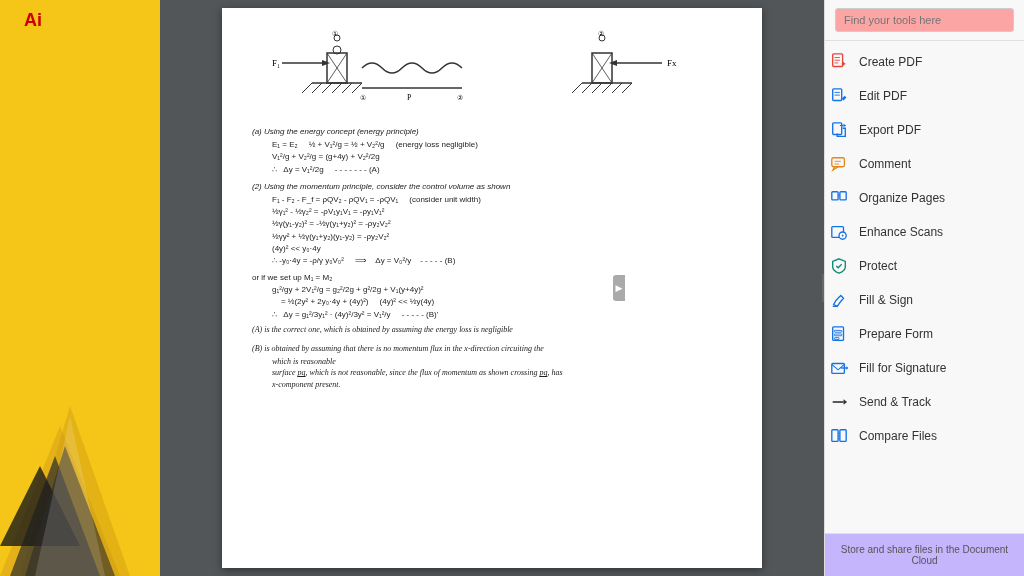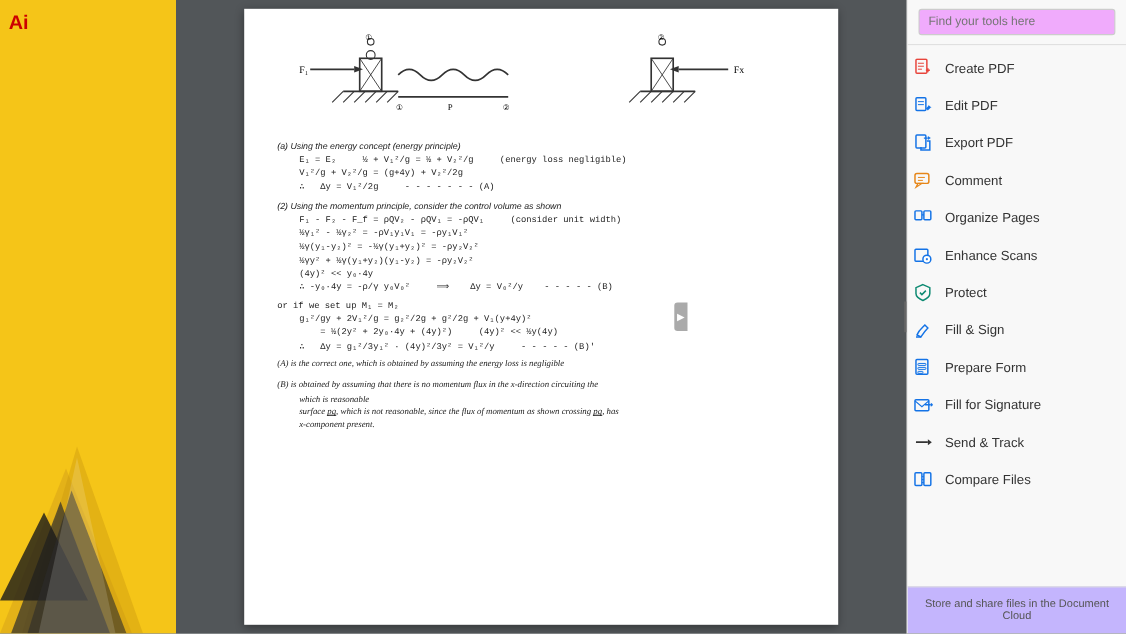--- a/index.html
+++ b/index.html
@@ -95,21 +95,21 @@
     #search-bar {
       padding: 8px 10px;
       border-bottom: 1px solid #e0e0e0;
     }
     #search-bar input {
       width: 100%;
       padding: 5px 8px;
       border: 1px solid #ccc;
       border-radius: 3px;
       font-size: 11px;
-      background: #f0abfc;
+      background: #fca5a5;
       color: #555;
     }
 
     #tools-list {
       flex: 1;
       overflow-y: auto;
       padding: 4px 0;
     }
 
     .tool-item {
@@ -156,21 +156,21 @@
       cursor: pointer;
       color: #fff;
       font-size: 9px;
       z-index: 10;
     }
 
     .math-section {
       margin: 6px 0 4px 0;
     }
     .math-line {
-      font-family: Liberation Mono, monospace;
+      font-family: Liberation Sans, sans-serif;
       font-size: 8px;
       margin: 1px 0 1px 20px;
     }
     .section-label {
       font-size: 8px;
       font-style: italic;
       margin: 4px 0 2px 0;
     }
   </style>
 </head>
@@ -182,21 +182,21 @@
     <polygon points="0,250 60,100 120,250" fill="#d4a017" opacity="0.5"></polygon>
     <polygon points="20,250 70,80 130,250" fill="#c8960e" opacity="0.4"></polygon>
 
     <polygon points="10,250 55,130 100,250" fill="#2c2c2c" opacity="0.7"></polygon>
     <polygon points="0,220 40,140 80,220" fill="#1a1a1a" opacity="0.8"></polygon>
     <polygon points="25,250 65,120 115,250" fill="#2c2c2c" opacity="0.6"></polygon>
 
     <polygon points="35,250 70,90 105,250" fill="#fff" opacity="0.15"></polygon>
   </svg>
 
-  <div style="position:absolute; top:10px; left:8px; color:#c00; font-weight:bold; font-size:18px; font-family:Arial;">Ai</div>
+  <div style="position:absolute; top:10px; left:24px; color:#c00; font-weight:bold; font-size:18px; font-family:Arial;">Ai</div>
 </div>
 
 <div id="main-content">
 
   <div id="collapse-btn">
     
   </div>
 
   <div id="pdf-page">
     

